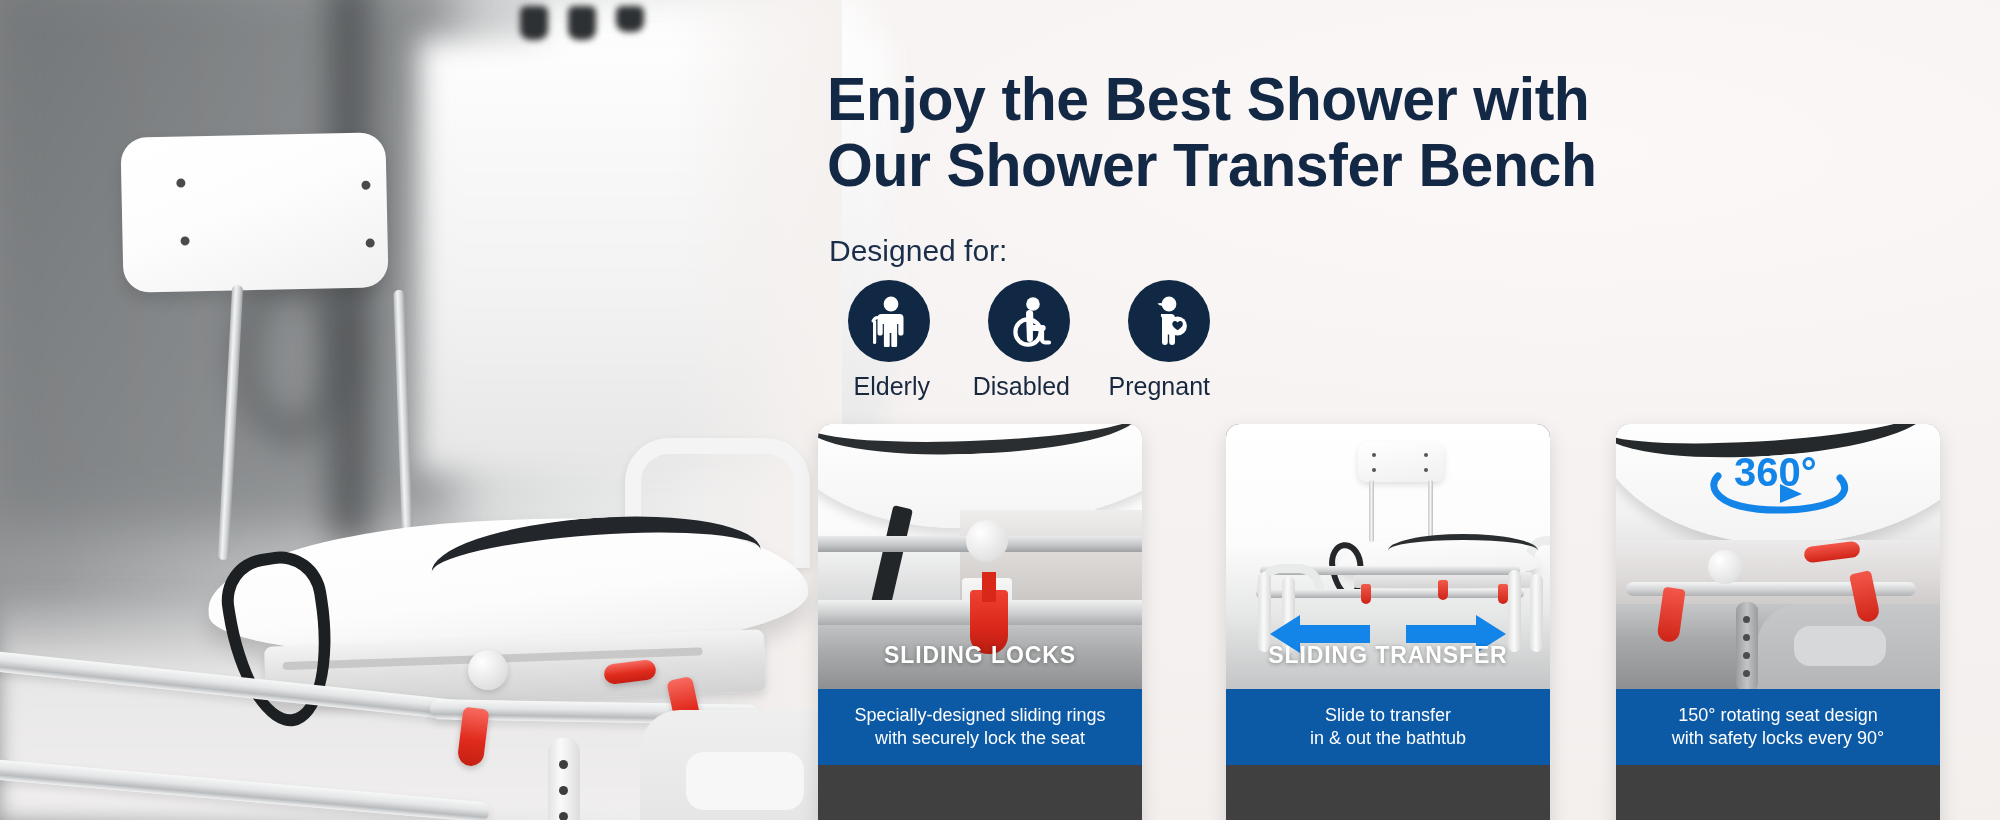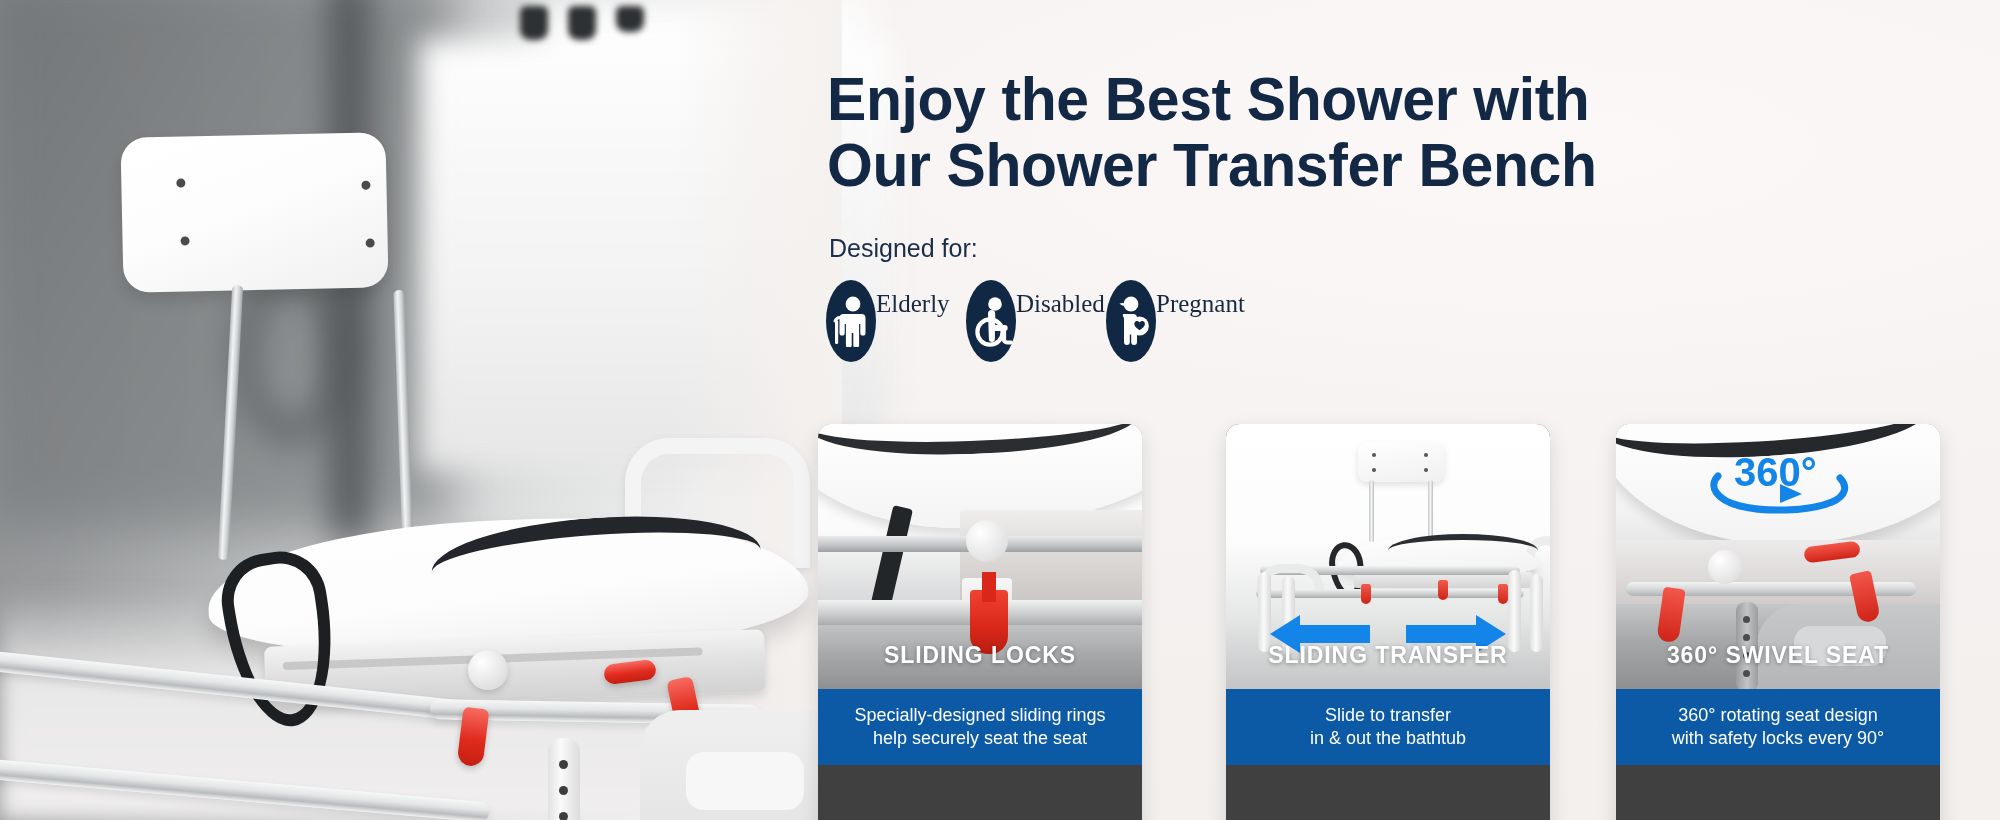--- a/index.html
+++ b/index.html
@@ -190,25 +190,25 @@
   .headline {
     position:absolute; left:9px; top:66px; width:1000px;
     font-size:62px; line-height:1.06; font-weight:bold;
     color:#122844; letter-spacing:-.4px;
     transform:scaleX(.95); transform-origin:left top;
   }
   .headline .l2 { display:block; }
 
   .designed-for {
     position:absolute; left:11px; top:234px;
-    font-size:25px; color:#1b2e49;
+    font-size:30px; color:#1b2e49;
   }
 
   .icon-row { position:absolute; left:8px; top:280px; display:flex; gap:36px; }
-  .icon-item { width:104px; display:flex; flex-direction:row; align-items:flex-start;font-family:Liberation Serif, serif; }
+  .icon-item { width:104px; display:flex; flex-direction:column; align-items:flex-end; }
   .icon-circle {
     width:82px; height:82px; border-radius:50%;
     background:#102844; display:flex; align-items:center; justify-content:center;
   }
   .icon-label { margin-top:10px; font-size:25px; color:#17283f; white-space:nowrap; }
 
   
   .cards { position:absolute; left:0; top:424px; width:1182px; height:345px; }
   .card {
     position:absolute; top:0; width:324px; height:421px;
@@ -442,21 +442,21 @@
           <div class="tube"></div>
           <div class="ball"></div>
           <div class="lockbody"></div>
           <div class="tube2"></div>
           <div class="lockred"></div>
           <div class="card-title">SLIDING LOCKS</div>
         </div>
         <div class="card-caption">
           <div>
             <span>Specially-designed sliding rings</span><br>
-            <span>help securely seat the seat</span>
+            <span>with securely lock the seat</span>
           </div>
         </div>
       </div>
 
       <div class="card c2">
         <div class="card-photo p2">
           <div class="bk">
               <i></i>
               <i></i>
               <i></i>
@@ -511,25 +511,24 @@
           <div class="rlv c"></div>
           <div class="rlv b"></div>
           <div class="rlv a"></div>
           <div class="badge360">
             <svg viewBox="0 0 150 72" xmlns="http://www.w3.org/2000/svg" aria-hidden="true">
               <path d="M14 26 C4 36 12 50 36 56 C60 62 104 62 128 52 C142 46 144 36 136 28" stroke="#1485e8" stroke-width="7" fill="none" stroke-linecap="round"></path>
               <path d="M76 53 L98 44 L76 34 Z" fill="#1485e8"></path>
               <text x="30" y="36" font-family="Liberation Sans, sans-serif" font-size="40" font-weight="bold" fill="#1485e8">360°</text>
             </svg>
           </div>
-          <div class="card-title">360° SWIVEL SEAT</div>
         </div>
         <div class="card-caption">
           <div>
-            <span>360° rotating seat design</span><br>
+            <span>150° rotating seat design</span><br>
             <span>with safety locks every 90°</span>
           </div>
         </div>
       </div>
 
     </div>
   </div>
 </div>
 
 </body></html>

